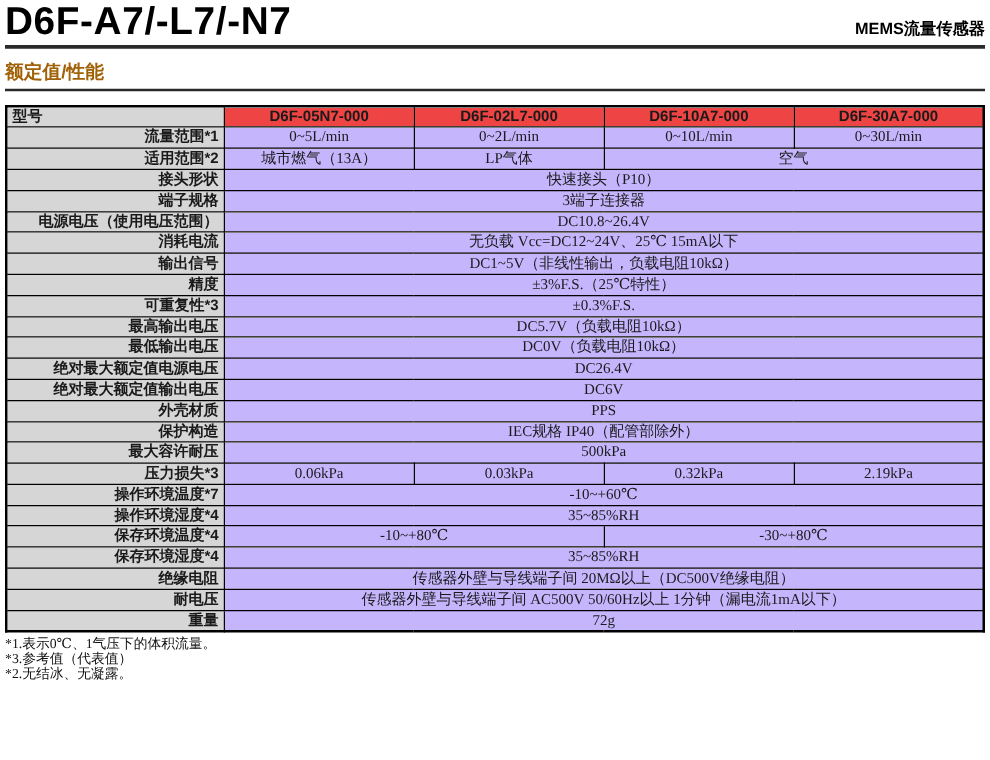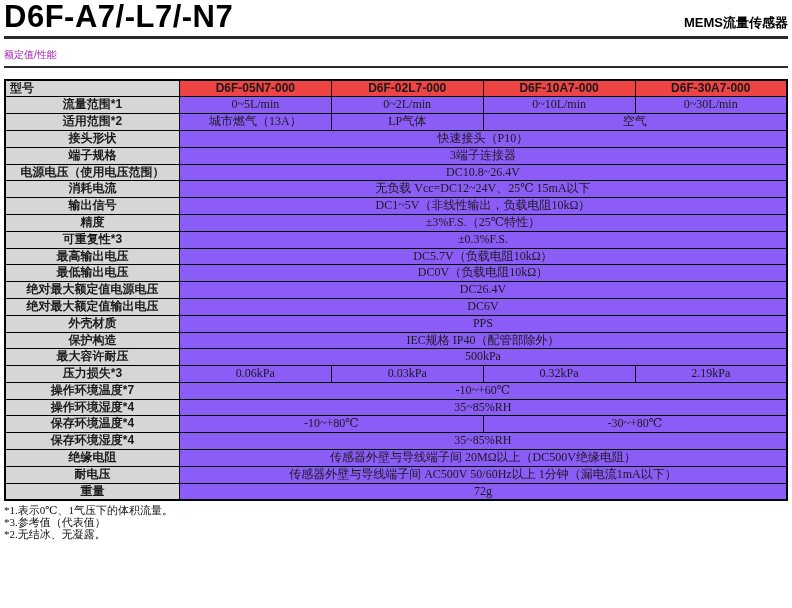--- a/index.html
+++ b/index.html
@@ -31,24 +31,24 @@
     font-weight: bold;
     color: #000000;
     padding-bottom: 2px;
   }
   .rule-thick {
     height: 3px;
     background: #2a2a2a;
     margin-top: 2px;
   }
   .section-title {
-    font-size: 10px;
-    font-weight: normal;
+    font-size: 15px;
+    font-weight: bold;
     margin-top: 9px;
-    color: #a21caf;
+    color: #a16207;
   }
   .rule-section {
     height: 2px;
     background: #2a2a2a;
     margin-top: 4px;
   }
 
   
   table.spec {
     width: 784px;
@@ -75,25 +75,25 @@
     font-family: "Liberation Sans", sans-serif;
   }
   table.spec th.label-col {
     background: #d6d6d6;
     font-weight: bold;
     text-align: left;
   }
   table.spec td.label-cell {
     background: #d6d6d6;
     font-weight: bold;
-    text-align: center;
+    text-align: right;
     font-family: "Liberation Sans", sans-serif;
   }
   table.spec td.value-cell {
-    background: #8b5cf6;
+    background: #c4b5fd;
     text-align: center;
     font-family: "Liberation Serif", "DejaVu Serif", serif;
     font-weight: normal;
   }
   table.spec tr.tall td { height: 34px; }
 
   
   .footnotes {
     margin-top: 4px;
     list-style: none;

